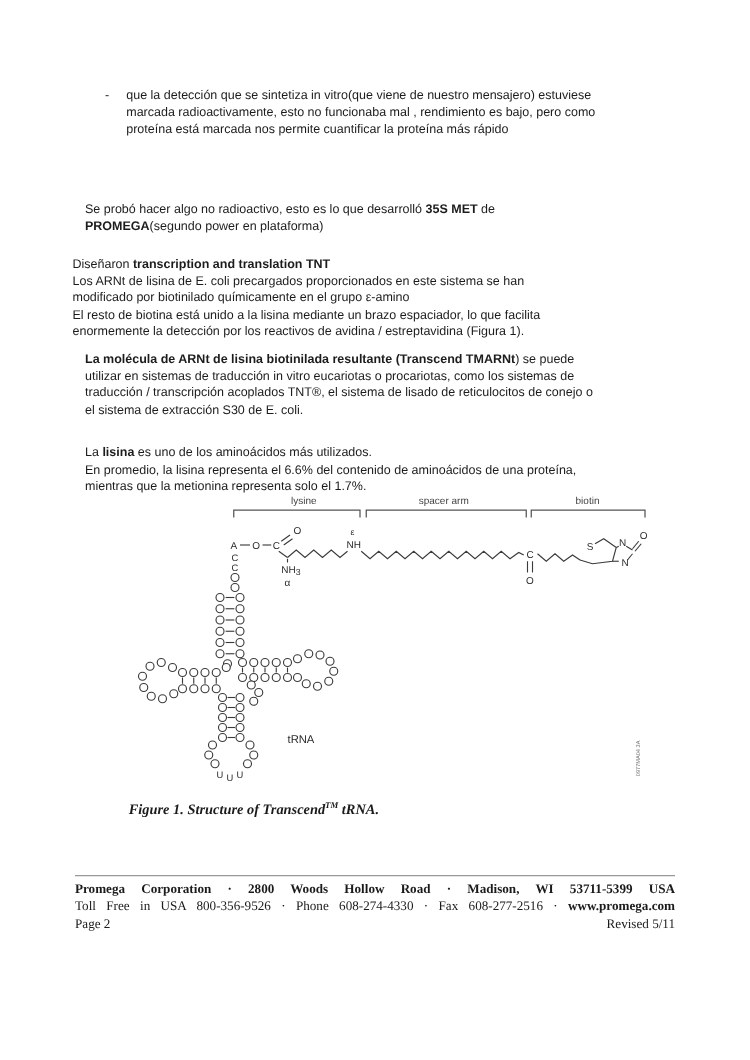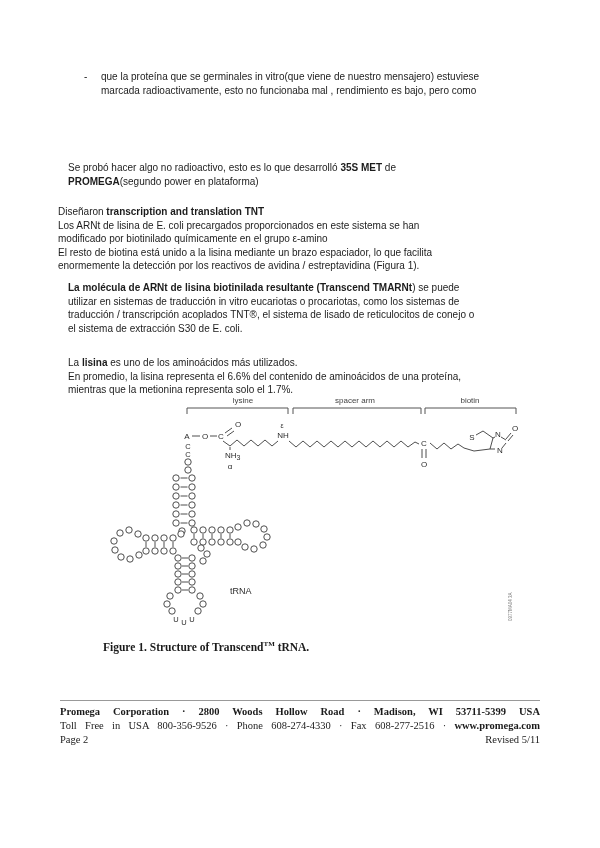--- a/index.html
+++ b/index.html
@@ -16,37 +16,38 @@
   .para-lysine{position:absolute;left:68px;top:356px;}
   .fig-wrap{position:absolute;left:60px;top:393px;width:480px;height:252px;}
   svg text{font-family:"Liberation Sans",sans-serif;fill:#2c2c2c;}
   .fig-label{font-size:8px;fill:#444;}
   .chem{font-size:8px;}
   .chem-small{font-size:7px;}
   .nt-letter{font-size:7.5px;}
   .trna-label{font-size:9px;}
   .fig-id{font-size:4.5px;fill:#777;}
   .caption{position:absolute;left:103px;top:640px;font-family:"Liberation Serif",serif;
-           font-weight:bold;font-size:11.5px;color:#1b1b1b;white-space:nowrap;}
+           font-weight:bold;font-size:11.5px;color:#1b1b1b;white-space:nowrap;font-style:italic;}
   .caption sup{font-size:7px;}
   .footer{position:absolute;left:60px;top:700px;width:480px;border-top:1px solid #999;
           padding-top:4px;font-family:"Liberation Serif",serif;font-size:10.5px;color:#1b1b1b;}
   .f-just{text-align:justify;text-align-last:justify;line-height:13.8px;}
   .f-row{display:flex;justify-content:space-between;line-height:13.8px;}
 </style>
 </head>
 <body>
 
 <div class="page">
 
   <div class="bullet-block body-text">
     <div class="bullet-marker">-</div>
     <div>
-        <div class="tline"><span>que la proteína que se germinales in vitro(que viene de nuestro mensajero) estuviese</span></div>
+        <div class="tline"><span>que la detección que se sintetiza in vitro(que viene de nuestro mensajero) estuviese</span></div>
         <div class="tline"><span>marcada radioactivamente, esto no funcionaba mal , rendimiento es bajo, pero como</span></div>
+        <div class="tline"><span>proteína está marcada nos permite cuantificar la proteína más rápido</span></div>
       </div>
   </div>
 
   <div class="para-promega body-text">
       <div class="tline"><span>Se probó hacer algo no radioactivo, esto es lo que desarrolló </span><span class="b">35S MET</span><span> de</span></div>
       <div class="tline"><span class="b">PROMEGA</span><span>(segundo power en plataforma)</span></div>
     </div>
   <div class="para-tnt body-text">
       <div class="tline"><span>Diseñaron </span><span class="b">transcription and translation TNT</span></div>
       <div class="tline"><span>Los ARNt de lisina de E. coli precargados proporcionados en este sistema se han</span></div>

